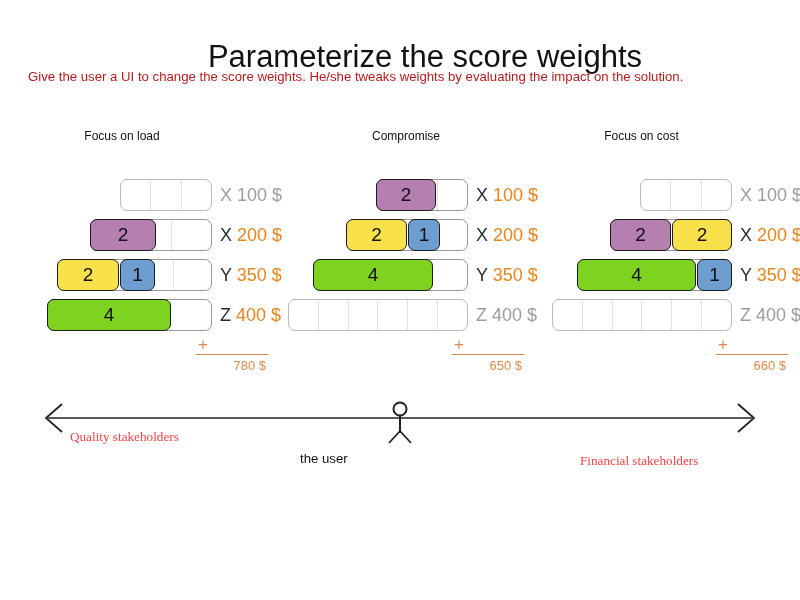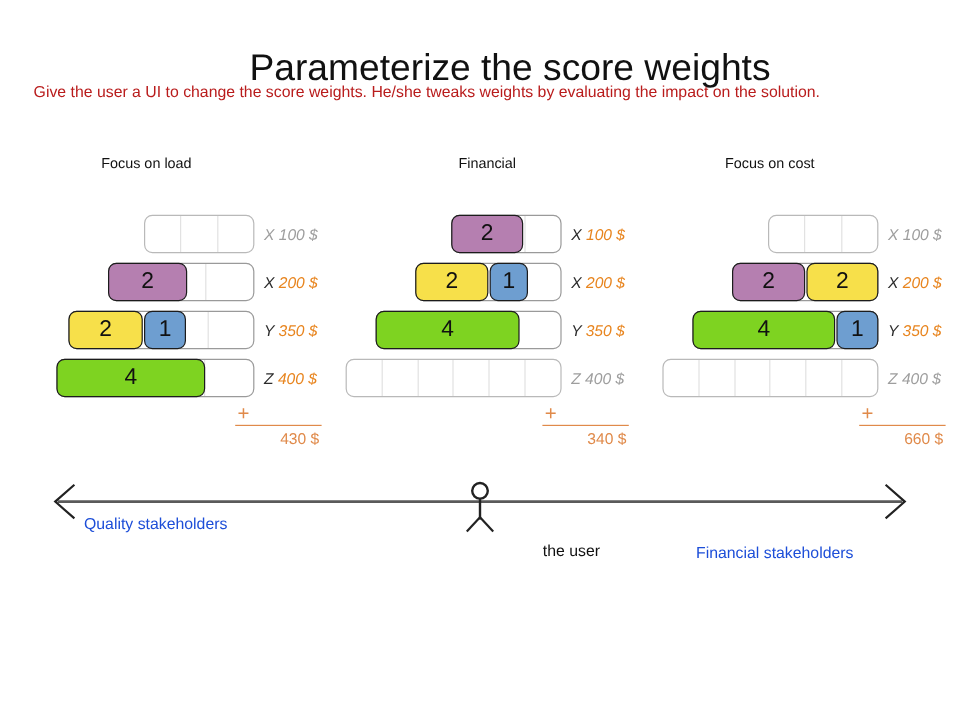--- a/index.html
+++ b/index.html
@@ -120,23 +120,22 @@
     align-items: center;
     justify-content: center;
     font-size: 19px;
     color: #111111;
     margin-right: 1px;
   }
 
   .row-label {
     flex: 0 0 auto;
     margin-left: 8px;
-    font-size: 13px;
+    font-size: 18px;
     white-space: nowrap;
-    font-style: italic;
   }
   .row-label .letter { color: #2b2b2b; }
   .row-label .amount { color: #e8851f; }
   .row-label.dim .letter { color: #9e9e9e; }
   .row-label.dim .amount { color: #9e9e9e; }
 
   
   .total {
     position: relative;
     height: 44px;
@@ -172,31 +171,32 @@
     position: absolute;
     left: 0;
     top: 398px;
     width: 800px;
     height: 110px;
   }
   #axis-svg { position: absolute; left: 0; top: 0; }
   .axis-label {
     position: absolute;
     font-size: 13.2px;
-    color: #1d4ed8;
+    color: #ef4444;
     white-space: nowrap;
+    font-family: Liberation Serif, serif;
   }
   #axis-label-left  { left: 70px;  top: 31px; }
   #axis-label-right { left: 580px; top: 31px; margin-top: 24px; }
   #user-caption {
     position: absolute;
     left: 300px;
     top: 51px;
     width: 200px;
-    text-align: right;
+    text-align: left;
     font-size: 13.2px;
     color: #111111;
     line-height: 19px;
   }
 </style>
 </head>
 <body>
 
 <h1 id="page-title">Parameterize the score weights</h1>
 <div id="page-subtitle">Give the user a UI to change the score weights. He/she tweaks weights by evaluating the impact on the solution.</div>
@@ -255,26 +255,26 @@
             <div class="fills" style="left: 27px;">
               <div class="seg" style="width: 124px; background: rgb(126, 211, 33);">4</div>
             </div>
           </div>
           <div class="row-label"><span class="letter">Z</span> <span class="amount">400 $</span></div>
         </div>
       </div>
       <div class="total">
         <div class="total-inner">
           <div class="plus-row">+</div>
-          <div class="sum-row">430 $</div>
+          <div class="sum-row">780 $</div>
         </div>
       </div>
     </div>
     <div class="column" id="col-1">
-      <div class="column-title">Financial</div>
+      <div class="column-title">Compromise</div>
       <div class="rows">
         <div class="bar-row">
           <div class="track-wrap">
             <div class="track" style="width: 92px;">
               <div class="cell"></div>
               <div class="cell"></div>
               <div class="cell"></div>
             </div>
             <div class="fills" style="left: 100px;">
               <div class="seg" style="width: 60px; background: rgb(181, 127, 176);">2</div>
@@ -321,21 +321,21 @@
               <div class="cell"></div>
             </div>
             <div class="fills" style="left: 12px;"></div>
           </div>
           <div class="row-label dim"><span class="letter">Z</span> <span class="amount">400 $</span></div>
         </div>
       </div>
       <div class="total">
         <div class="total-inner">
           <div class="plus-row">+</div>
-          <div class="sum-row">340 $</div>
+          <div class="sum-row">650 $</div>
         </div>
       </div>
     </div>
     <div class="column" id="col-2">
       <div class="column-title">Focus on cost</div>
       <div class="rows">
         <div class="bar-row">
           <div class="track-wrap">
             <div class="track dim" style="width: 92px;">
               <div class="cell"></div>

